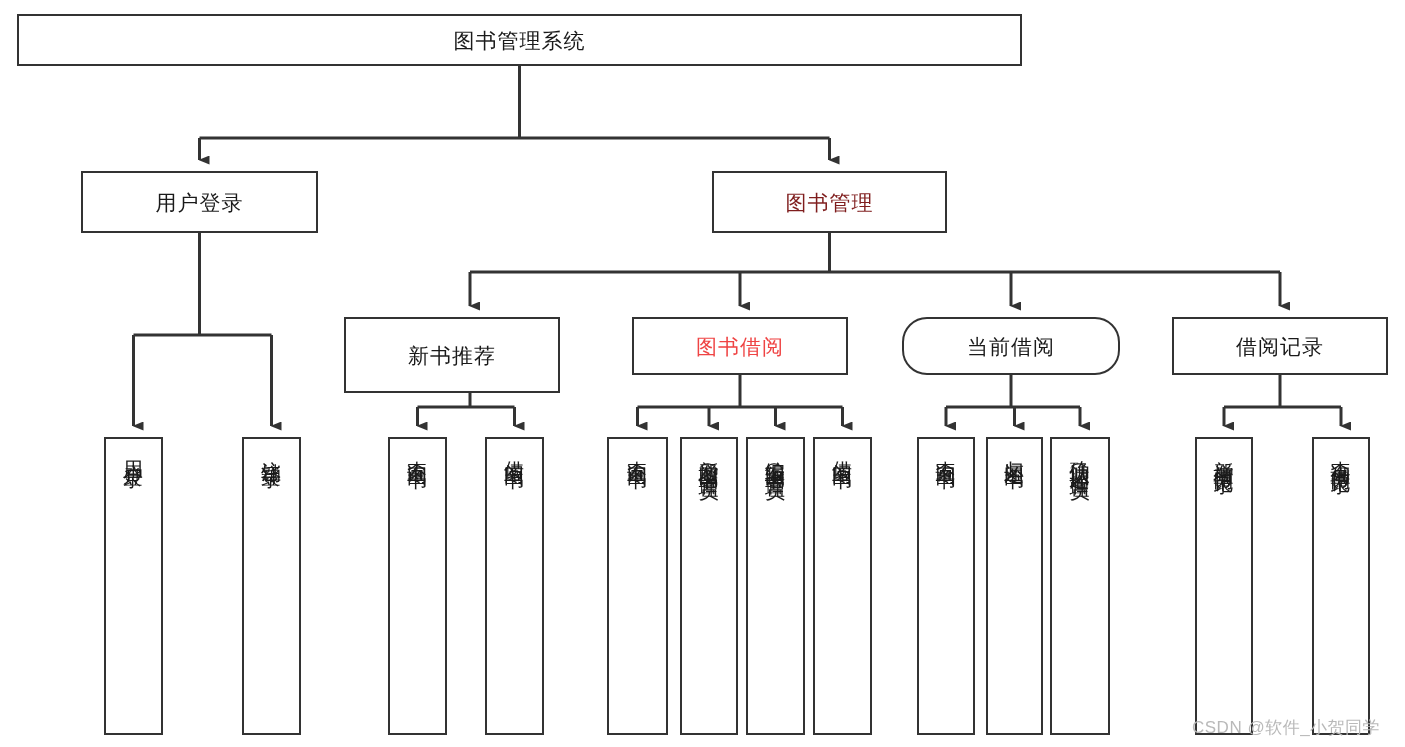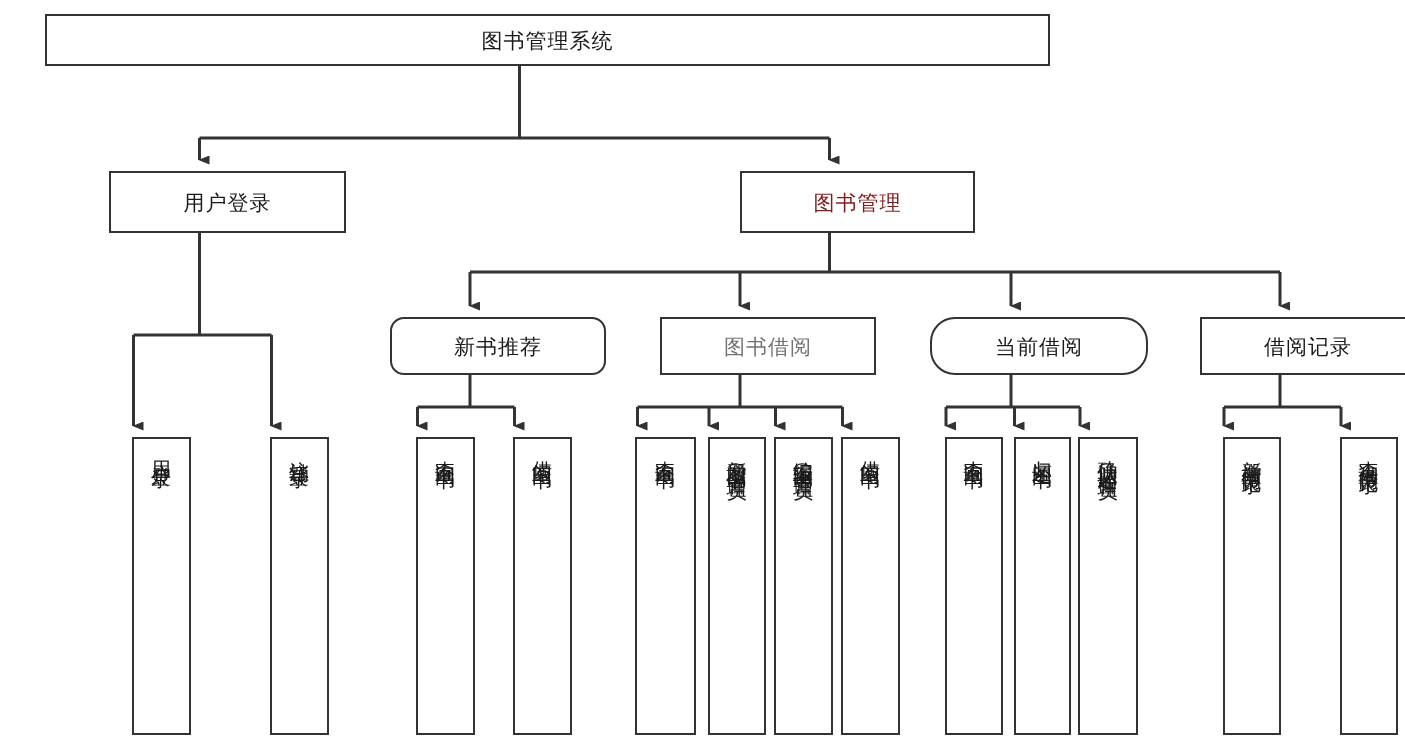--- a/index.html
+++ b/index.html
@@ -13,21 +13,20 @@
   #diagram{position:absolute;left:0;top:0;width:1405px;height:747px;}
 
   .node-box{
     position:absolute;
     background:#ffffff;
     border:2px solid #333333;
     box-sizing:border-box;
     display:flex;
     align-items:center;
     justify-content:center;
-    margin-left:28px;
   }
   .node-label{
     color:#1a1a1a;
     font-size:21px;
     letter-spacing:1px;
     white-space:nowrap;
     line-height:1;
   }
   .node-box.leaf .node-label{
     writing-mode:vertical-rl;
@@ -99,25 +98,25 @@
   <div id="node-layer">
       <div class="node-box" style="left: 17px; top: 14px; width: 1005px; height: 52px; border-color: rgb(51, 51, 51); background: rgb(255, 255, 255);">
         <span class="node-label" style="color: rgb(26, 26, 26);">图书管理系统</span>
       </div>
       <div class="node-box" style="left: 81px; top: 171px; width: 237px; height: 62px; border-color: rgb(51, 51, 51); background: rgb(255, 255, 255);">
         <span class="node-label" style="color: rgb(26, 26, 26);">用户登录</span>
       </div>
       <div class="node-box" style="left: 712px; top: 171px; width: 235px; height: 62px; border-color: rgb(51, 51, 51); background: rgb(255, 255, 255);">
         <span class="node-label" style="color: #7f1d1d;">图书管理</span>
       </div>
-      <div class="node-box" style="left: 362px; top: 317px; width: 216px; height: 58px; border-color: rgb(51, 51, 51); background: rgb(255, 255, 255); border-radius: 14px;">
+      <div class="node-box" style="left: 344px; top: 317px; width: 216px; height: 76px; border-color: rgb(51, 51, 51); background: rgb(255, 255, 255);">
         <span class="node-label" style="color: rgb(26, 26, 26);">新书推荐</span>
       </div>
       <div class="node-box" style="left: 632px; top: 317px; width: 216px; height: 58px; border-color: rgb(51, 51, 51); background: rgb(255, 255, 255);">
-        <span class="node-label" style="color: #737373;">图书借阅</span>
+        <span class="node-label" style="color: #ef4444;">图书借阅</span>
       </div>
       <div class="node-box" style="left: 902px; top: 317px; width: 218px; height: 58px; border-color: rgb(51, 51, 51); background: rgb(255, 255, 255); border-radius: 25px;">
         <span class="node-label" style="color: rgb(26, 26, 26);">当前借阅</span>
       </div>
       <div class="node-box" style="left: 1172px; top: 317px; width: 216px; height: 58px; border-color: rgb(51, 51, 51); background: rgb(255, 255, 255);">
         <span class="node-label" style="color: rgb(26, 26, 26);">借阅记录</span>
       </div>
       <div class="node-box leaf" style="left: 104px; top: 437px; width: 59px; height: 298px; border-color: rgb(51, 51, 51); background: rgb(255, 255, 255);">
         <span class="node-label" style="color: rgb(26, 26, 26);">用户登录</span>
       </div>
@@ -151,13 +150,14 @@
       <div class="node-box leaf" style="left: 1050px; top: 437px; width: 60px; height: 298px; border-color: rgb(51, 51, 51); background: rgb(255, 255, 255);">
         <span class="node-label" style="color: rgb(26, 26, 26);">确认归还（管理员）</span>
       </div>
       <div class="node-box leaf" style="left: 1195px; top: 437px; width: 58px; height: 298px; border-color: rgb(51, 51, 51); background: rgb(255, 255, 255);">
         <span class="node-label" style="color: rgb(26, 26, 26);">新增借阅记录</span>
       </div>
       <div class="node-box leaf" style="left: 1312px; top: 437px; width: 58px; height: 298px; border-color: rgb(51, 51, 51); background: rgb(255, 255, 255);">
         <span class="node-label" style="color: rgb(26, 26, 26);">查询借阅记录</span>
       </div>
     </div>
+  <div class="watermark" style="left: 1192px; top: 716px; color: rgb(185, 185, 185);">CSDN @软件_小贺同学</div>
 </div>
 
 </body></html>

